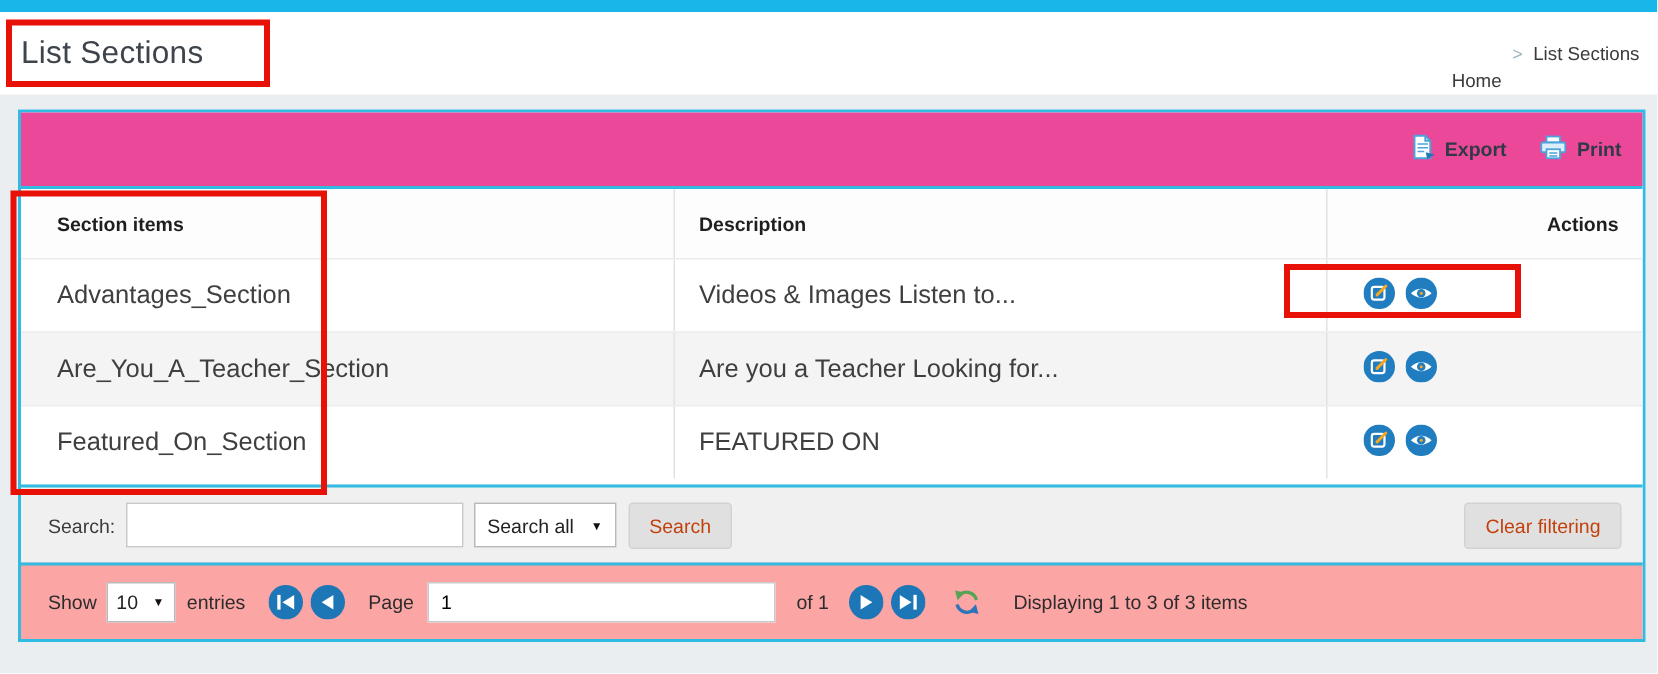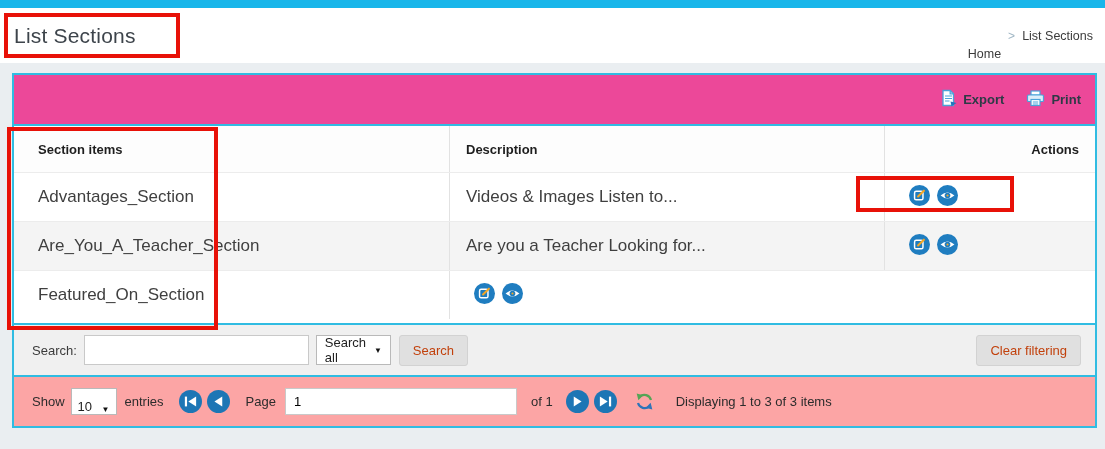--- a/index.html
+++ b/index.html
@@ -29,28 +29,28 @@
   .cell.c3 { border-left:1px solid #e2e2e2; padding-left:24px; }
   .thead .cell.c3 { justify-content:flex-end; padding-right:16px; padding-left:0; }
   .actions-cell { gap:7px; }
   .icon-btn { width:21px; height:21px; border:none; background:none; padding:0; cursor:pointer; display:flex; align-items:center; }
 
   .search-row { flex:0 0 52px; background:#f0f0f0; border-top:2px solid #30bce2; display:flex; align-items:center; padding:0 14px 0 18px; }
   .search-row .lbl { font-size:13px; color:#3b3b3b; }
   .text-input { height:30px; border:1px solid #c9c9c9; background:#fff; font-family:inherit; font-size:13px; padding:0 8px; }
   .search-input { width:225px; margin-left:7px; }
   .selectbox { height:30px; background:#fff; border:1px solid #b9b9b9; display:flex; align-items:center; justify-content:space-between; padding:0 8px; font-size:13px; color:#222; cursor:pointer; }
-  .scope-select { width:75px; margin-left:7px; }
+  .scope-select { width:95px; margin-left:7px; }
   .caret { font-size:8px; color:#111; margin-left:6px; }
   .gray-btn { height:31px; background:#e0e0e0; border:1px solid #d2d2d2; border-radius:3px; font-family:inherit; font-size:13px; color:#c2410c; padding:0 13px; cursor:pointer;text-align:center; }
   .search-btn { margin-left:8px; }
   .clear-btn { margin-left:auto; }
 
   .pag-row { flex:0 0 51px; background:#fca5a5; border-top:2px solid #30bce2; display:flex; align-items:center; padding:0 14px 0 18px; font-size:13px; color:#2c2c2c; }
-  .entries-select { width:46px; height:27px; margin-left:6px; padding:0 6px;align-items:flex-end; }
+  .entries-select { width:46px; height:27px; margin-left:6px; padding:0 6px; }
   .pag-row .entries-lbl { margin-left:8px; }
   .circle-btn { width:23px; height:23px; border:none; background:none; padding:0; cursor:pointer; display:flex; }
   .nav1 { margin-left:15px; } .nav2 { margin-left:5px; }
   .page-lbl { margin-left:16px; }
   .page-input { width:232px; height:27px; margin-left:9px; }
   .of-lbl { margin-left:14px; }
   .nav3 { margin-left:13px; } .nav4 { margin-left:5px; }
   .refresh-btn { margin-left:18px; width:19px; height:19px; border:none; background:none; padding:0; cursor:pointer; }
   .status { margin-left:22px; }
 
@@ -147,20 +147,21 @@
                   <path d="M3.4 10 Q10 4.4 16.6 10 Q10 15.6 3.4 10 Z" fill="#fff"></path>
                   <circle cx="10" cy="10" r="2.7" fill="#1f7dc0"></circle>
                   <circle cx="10" cy="10" r="1" fill="#f5a623"></circle>
                 </svg></span>
             </button>
         </div>
       </div>
 
       <div class="trow tbody-row">
         <div class="cell c1">Featured_On_Section</div>
+        <div class="cell c2">FEATURED ON</div>
         <div class="cell c3 actions-cell">
           <button class="icon-btn">
               <span><svg width="21" height="21" viewBox="0 0 20 20">
                   <circle cx="10" cy="10" r="10" fill="#1f7dc0"></circle>
                   <rect x="5.3" y="6" width="8" height="8" rx="1.5" fill="none" stroke="#fff" stroke-width="1.4"></rect>
                   <line x1="8.6" y1="11" x2="14.2" y2="5.4" stroke="#f5a623" stroke-width="1.9" stroke-linecap="round"></line>
                 </svg></span>
             </button>
           <button class="icon-btn">
               <span><svg width="21" height="21" viewBox="0 0 20 20">

